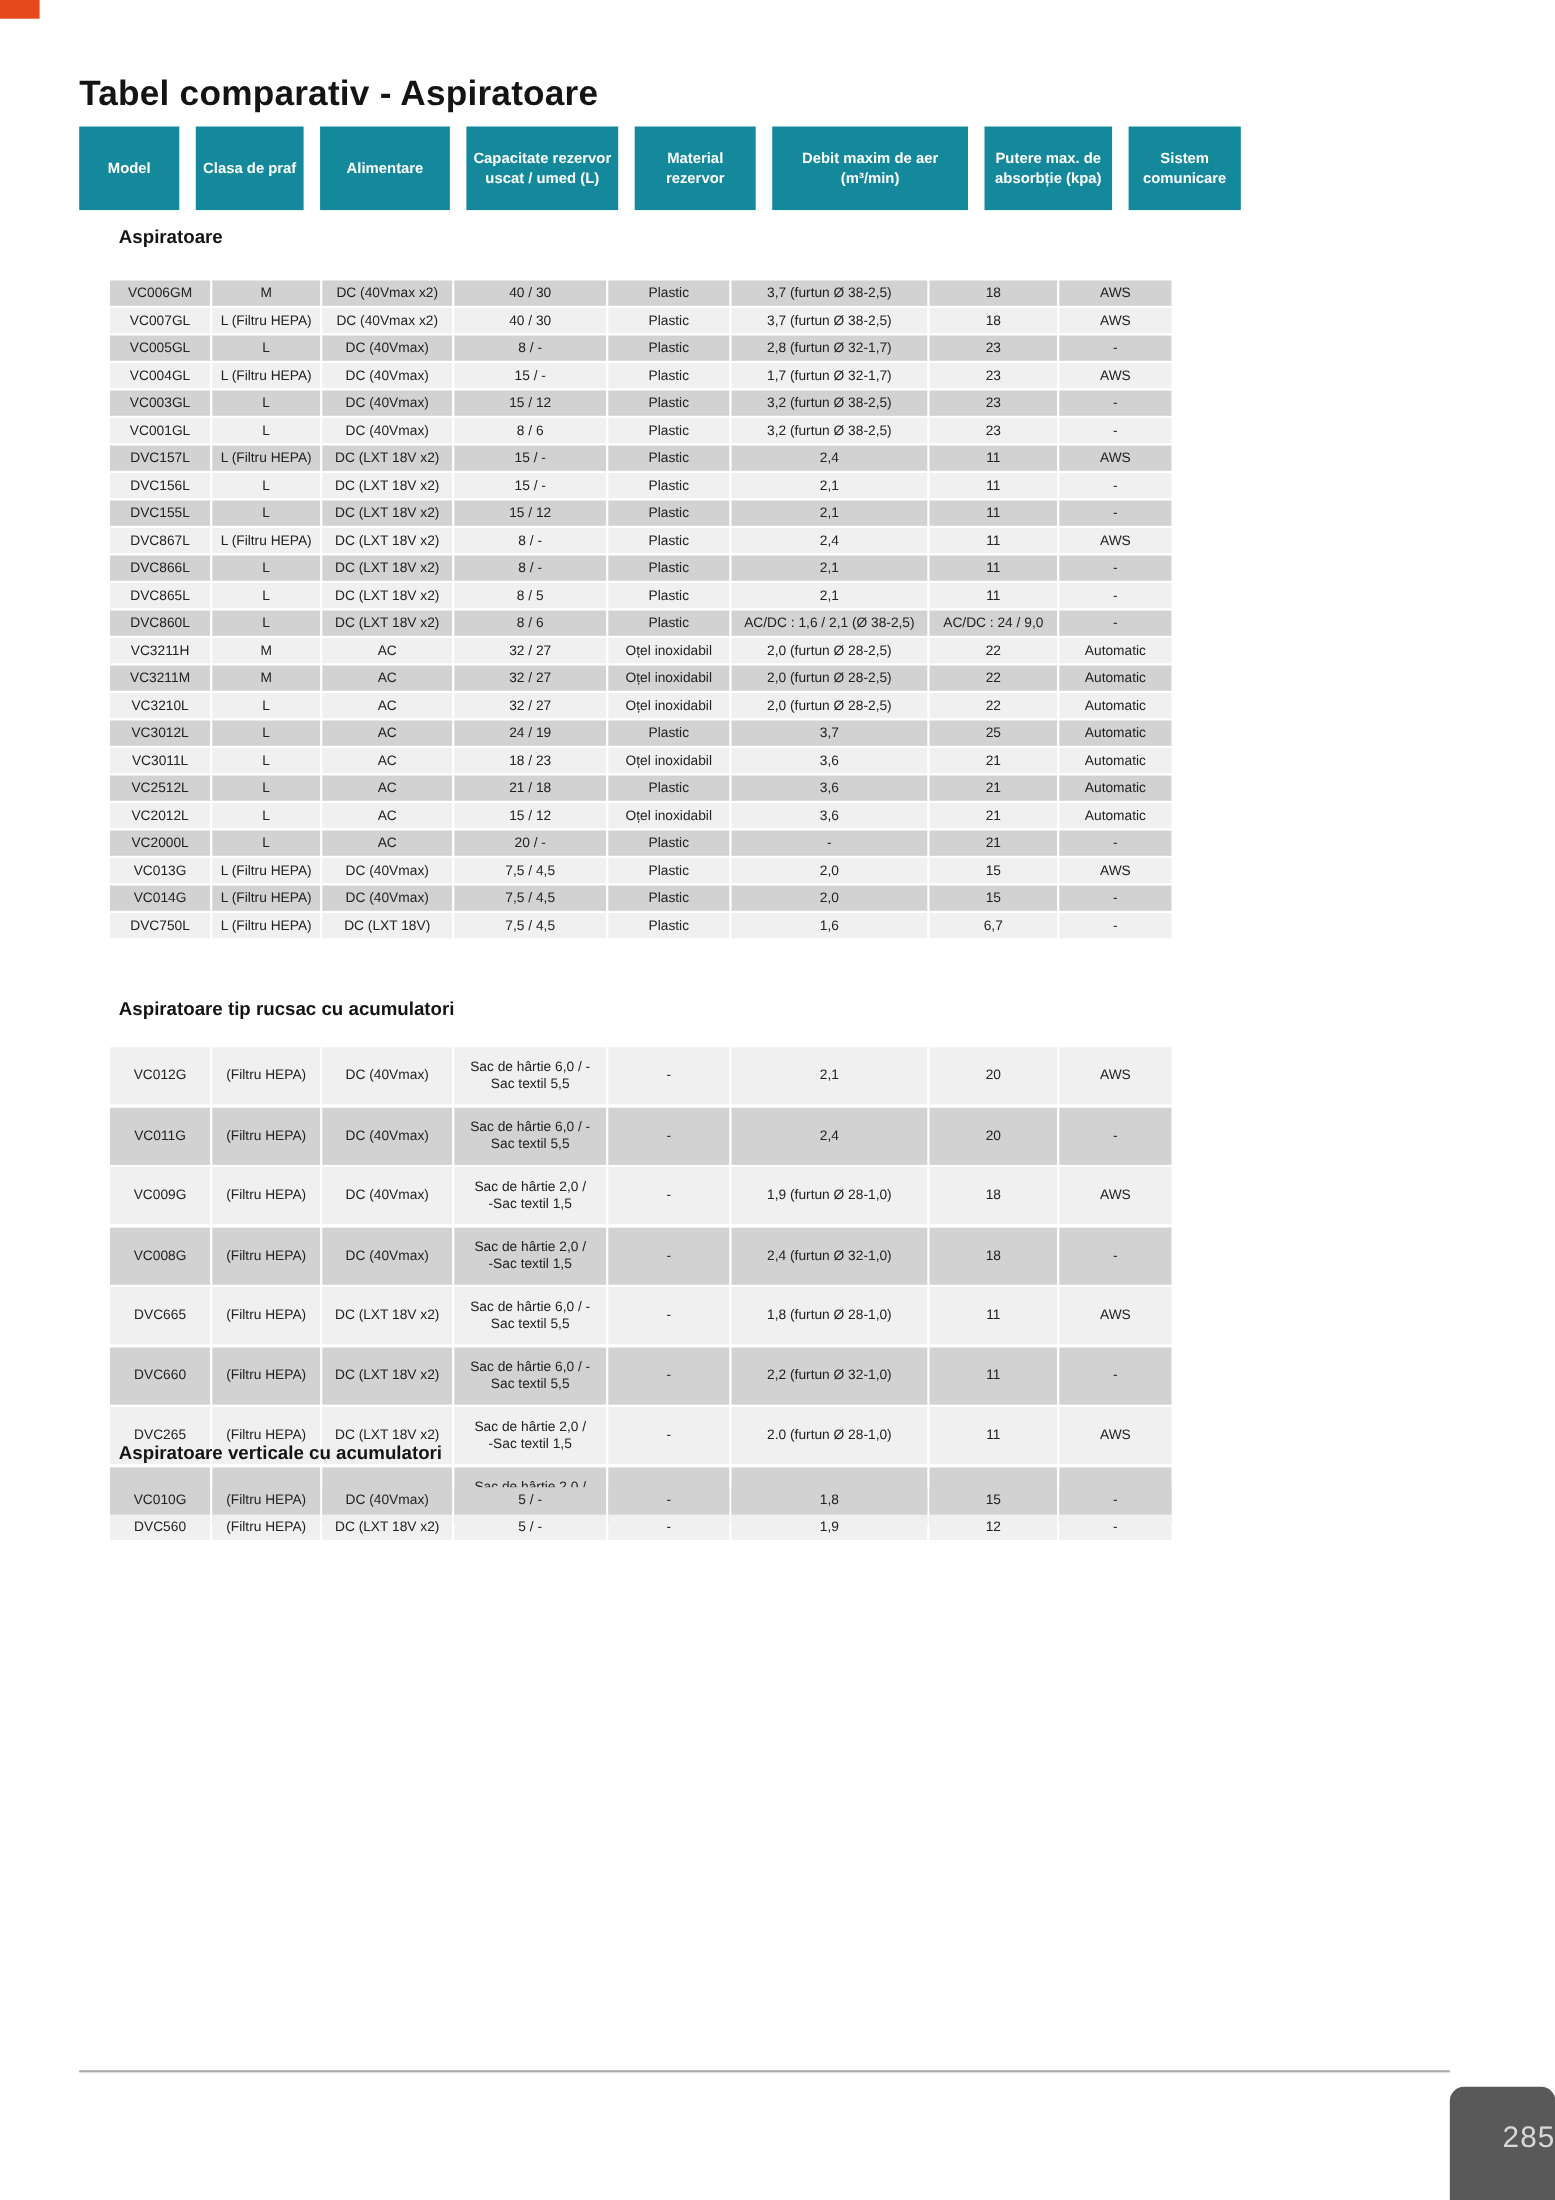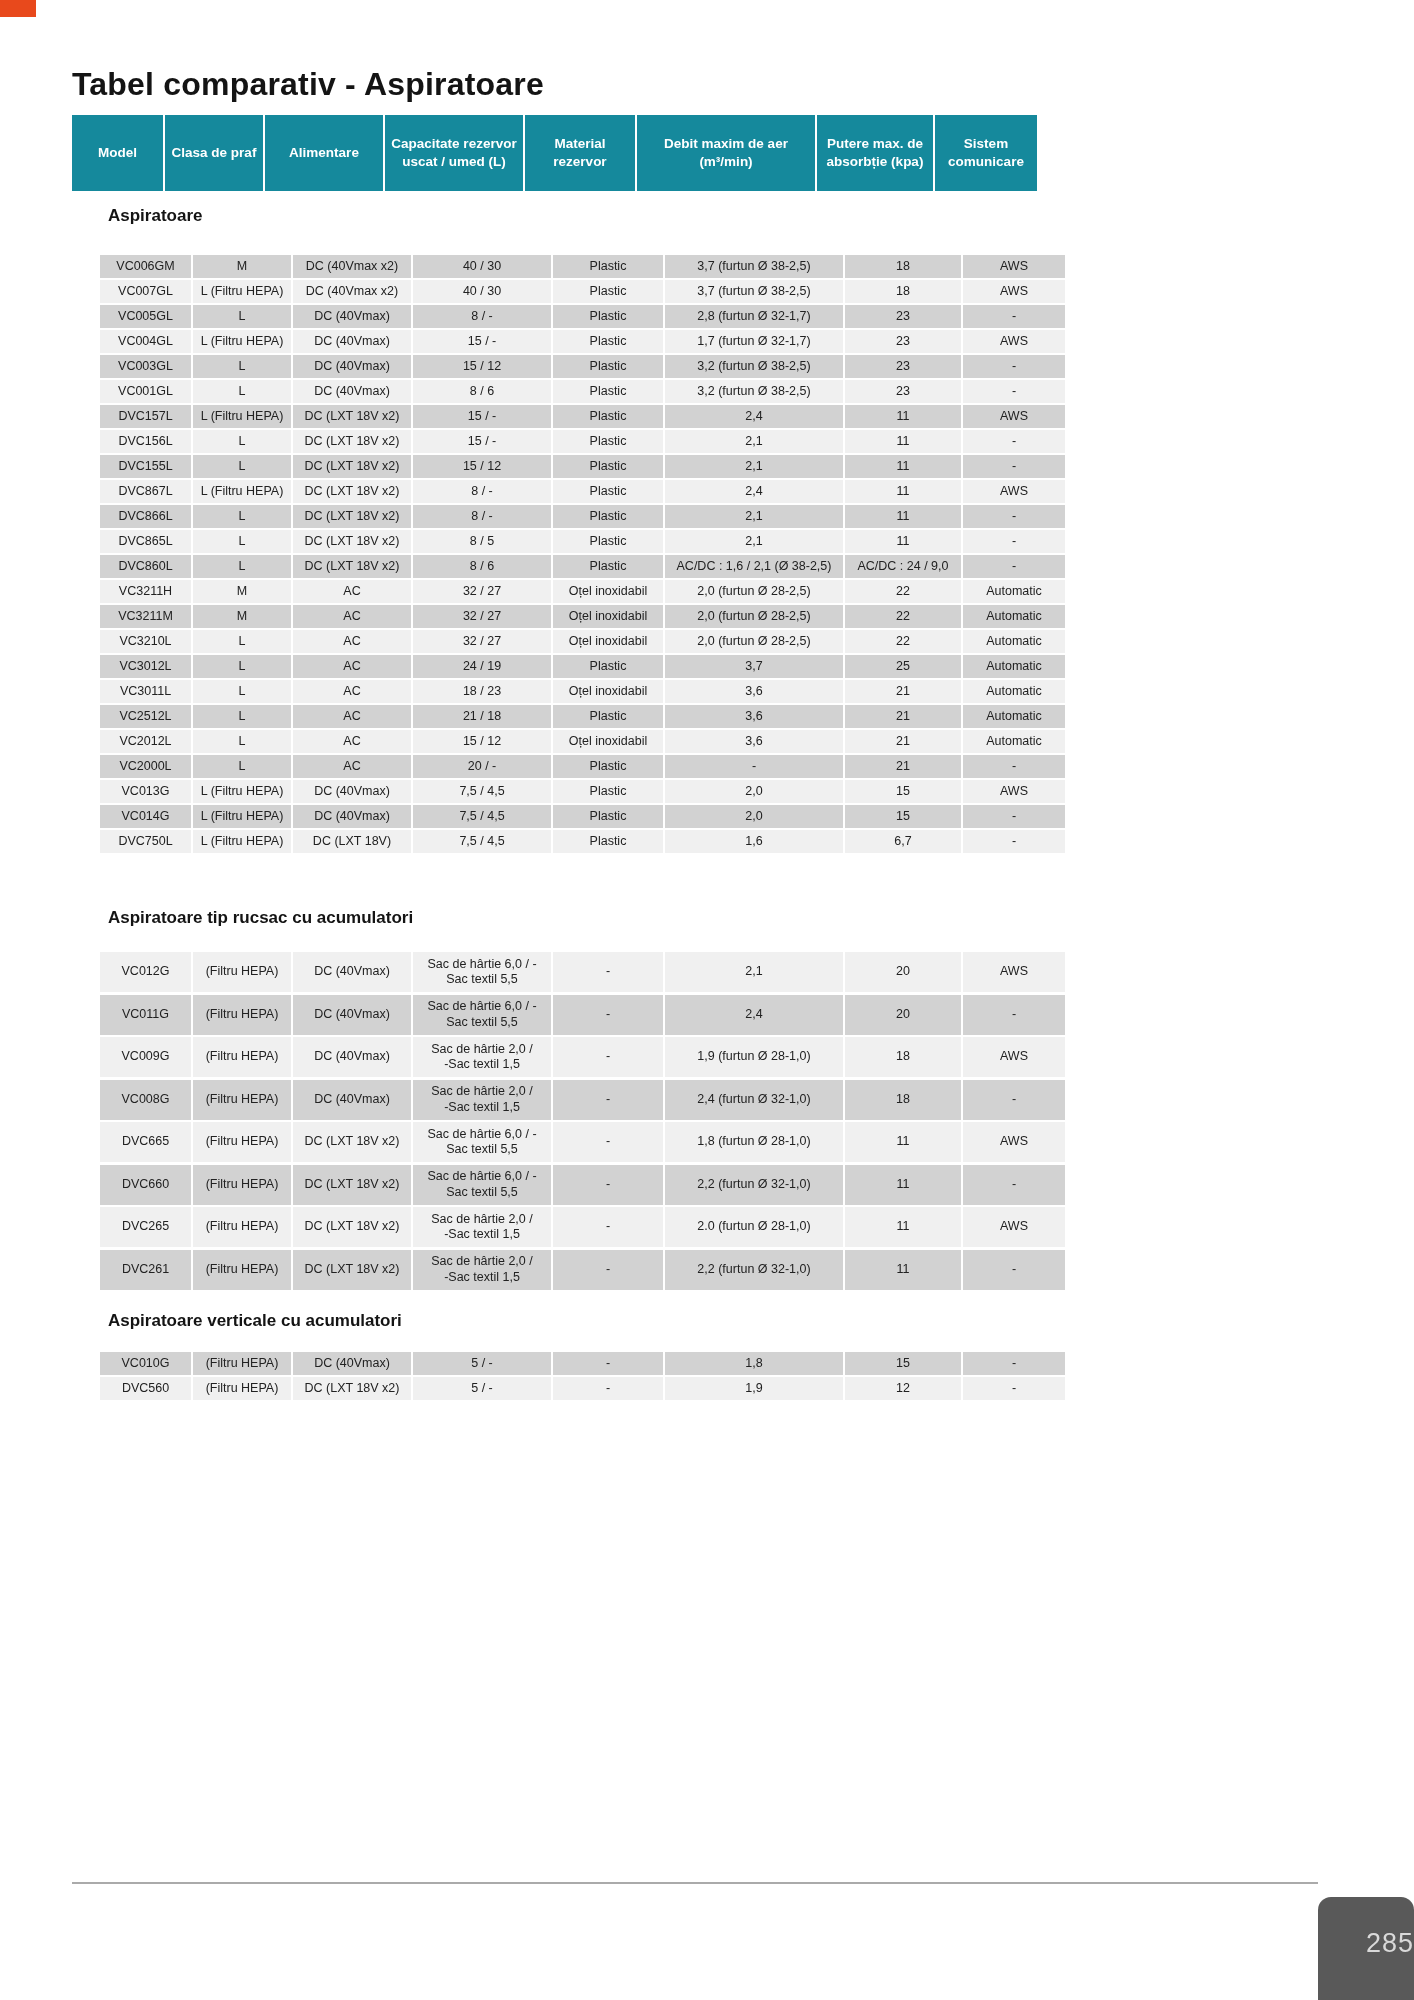--- a/index.html
+++ b/index.html
@@ -28,21 +28,21 @@
     font-size: 32px;
     font-weight: bold;
     color: #141414;
     letter-spacing: 0.2px;
   }
   .table-header {
     position: absolute;
     left: 72px; top: 115px;
     display: grid;
     grid-template-columns: var(--cols);
-    column-gap: 2px;
+    column-gap: 15px;
     height: 76px;
   }
   .hcell {
     background: var(--teal, #15899c);
     color: #ffffff;
     font-size: 13.5px;
     font-weight: bold;
     line-height: 1.3;
     display: flex;
     flex-direction: column;
@@ -62,21 +62,21 @@
   }
   #section-0 .rows { margin-top: 29px; }
   #section-1 .rows { margin-top: 24px; }
   #section-2 .rows { margin-top: 21px; }
   .row {
     display: grid;
     grid-template-columns: var(--cols);
     column-gap: 2px;
   }
   .rows.compact .row { height: 23px; margin-bottom: 2px; }
-  .rows.tall    .row { height: 40px;   margin-bottom: 2.5px; }
+  .rows.tall    .row { height: 52px;   margin-bottom: 2.5px; }
   .row.dark  .cell { background: var(--rowDark, #d2d2d2); }
   .row.light .cell { background: var(--rowLight, #f0f0f0); }
   .cell {
     display: flex;
     flex-direction: column;
     align-items: center;
     justify-content: center;
     text-align: center;
     font-size: 12.5px;
     line-height: 1.22;

